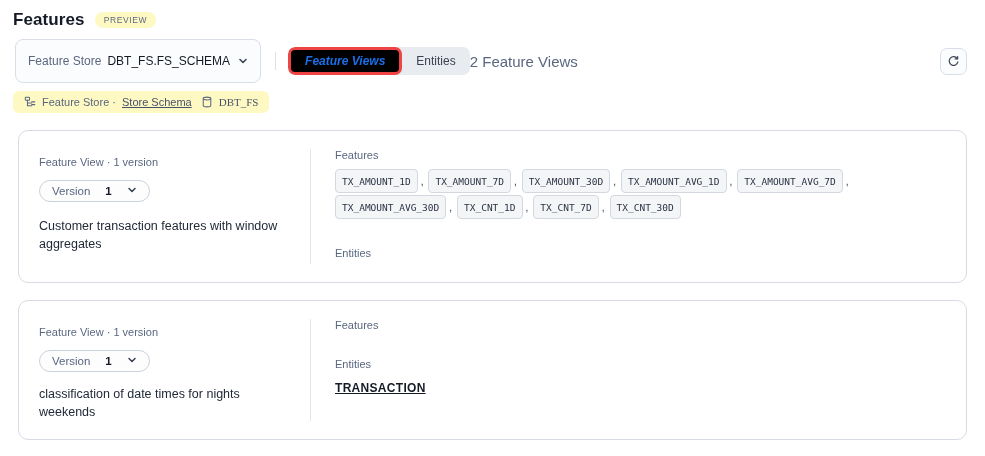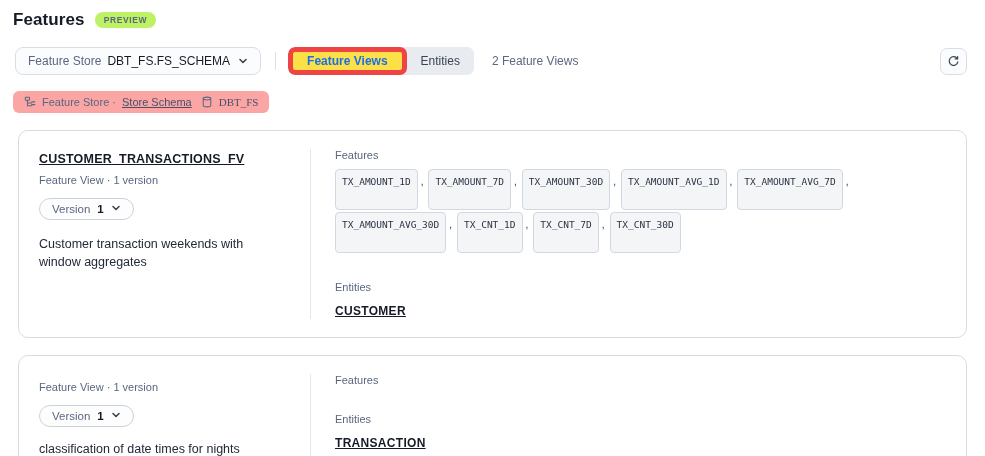--- a/index.html
+++ b/index.html
@@ -2,73 +2,73 @@
 <html><head>
 <meta charset="utf-8">
 <style>
   * { margin: 0; padding: 0; box-sizing: border-box; }
   html, body { width: 985px; height: 456px; background: #ffffff; overflow: hidden;
     font-family: "Liberation Sans", sans-serif; color: #1d2433; }
 
   
   .page-header { display: flex; align-items: center; gap: 10px; margin: 10px 0 0 13px; }
   .page-title { font-size: 17px; font-weight: bold; letter-spacing: .1px; color: #151b26; }
-  .preview-badge { background: #bef264; color: #5a6780; font-size: 8.5px; font-weight: bold;
+  .preview-badge { background: #fef9c3; color: #5a6780; font-size: 8.5px; font-weight: normal;
     letter-spacing: .6px; padding: 3px 9px; border-radius: 10px; }
 
   
   .toolbar { display: flex; align-items: center; margin: 17px 18px 0 15px; height: 28px; }
-  .fs-select { display: inline-flex; align-items: center; gap: 6px; height: 28px;
+  .fs-select { display: inline-flex; align-items: center; gap: 6px; height: 44px;
     padding: 0 12px; background: #fbfcfd; border: 1px solid #d9dee6; border-radius: 8px;
     font-size: 12px; cursor: pointer; }
   .fs-select .lbl { color: #5a6780; }
   .fs-select .val { font-weight: normal; color: #151b26; }
   .fs-select .chev { color: #3c4556; display: flex; margin-left: 2px; }
   .vdivider { width: 1px; height: 18px; background: #dcе1e8; background: #dce1e8; margin: 0 12px 0 14px; }
 
   .segmented { display: inline-flex; background: #e8ebef; border-radius: 7px; padding: 0; overflow: hidden; }
   .seg-tab { height: 28px; display: inline-flex; align-items: center; padding: 0 14px;
     font-size: 12px; color: #3a4354; cursor: pointer; border-radius: 7px; }
-  .seg-tab.active { background: #fde047; color: #1a6fe8; font-weight: bold;
-    border: 5px solid #ef4444; }
-  .count-text { font-size: 12px; color: #5a6780; margin-left: 18px; }
+  .seg-tab.active { background: #000000; color: #1a6fe8; font-weight: bold;
+    border: 3px solid #ef4444; font-style: italic; }
+  .count-text { font-size: 15px; color: #5a6780; margin-left: 0; }
   .toolbar-spacer { flex: 1; }
   .refresh-btn { width: 27px; height: 27px; display: inline-flex; align-items: center; justify-content: center;
     background: #fbfcfd; border: 1px solid #d9dee6; border-radius: 7px; color: #3c4556; cursor: pointer; }
 
   
   .breadcrumb { display: inline-flex; align-items: center; gap: 6px; margin: 16px 0 0 13px;
-    background: #fca5a5; border-radius: 6px; padding: 5px 11px; font-size: 11px; color: #5a6780; }
+    background: #fef9c3; border-radius: 6px; padding: 5px 11px; font-size: 11px; color: #5a6780; }
   .breadcrumb .icon { display: flex; color: #5a6780; }
   .crumb-link { color: #46516a; text-decoration: underline; cursor: pointer; }
   .crumb-db { color: #46516a; font-family: Liberation Serif, serif; }
 
   
   .cards { display: flex; flex-direction: column; gap: 17px; margin: 17px 18px 0 18px; }
   .card { background: #ffffff; border: 1px solid #d7dce4; border-radius: 10px;
     display: flex; padding: 18px 0; }
   .card-left { width: 292px; padding: 0 20px; border-right: 1px solid #e3e7ed; flex-shrink: 0; }
   .card-right { flex: 1; padding: 0 20px 0 24px; }
 
   .fv-title { font-size: 12.5px; font-weight: bold; color: #151b26; text-decoration: underline;
     letter-spacing: .2px; cursor: pointer; display: inline-block; }
   .fv-meta { font-size: 11px; color: #5a6780; margin-top: 7px; }
-  .version-pill { display: inline-flex; align-items: flex-start; gap: 7px; margin-top: 12px;
+  .version-pill { display: inline-flex; align-items: flex-start; gap: 15px; margin-top: 12px;
     border: 1px solid #ccd2dc; border-radius: 14px; padding: 4px 12px; font-size: 11.5px;
     background: #fdfdfe; cursor: pointer; }
   .version-pill .vlbl { color: #5a6780; }
   .version-pill .vval { font-weight: bold; color: #151b26; }
   .version-pill .chev { color: #3c4556; display: flex; }
   .fv-desc { font-size: 12.5px; color: #222a38; margin-top: 15px; line-height: 1.45; max-width: 248px; }
 
   .section-label { font-size: 11px; color: #5a6780; }
   .chips { margin-top: 7px; line-height: 20px; max-width: 625px; }
   .chip { display: inline-block; font-family: "DejaVu Sans Mono", monospace; font-size: 9.5px;
     color: #2b3344; background: #f3f5f7; border: 1px solid #d3d8e0; border-radius: 4px;
-    padding: 2px 6px 17px; margin: 1px 0; }
+    padding: 2px 6px 0; margin: 1px 0; }
   .chip-sep { font-size: 10px; color: #2b3344; margin: 0 5px 0 3px; }
   .entities-block { margin-top: 27px; }
   .entity-links { margin-top: 8px; }
   .entity-link { font-size: 12px; font-weight: bold; color: #151b26; text-decoration: underline;
     letter-spacing: .3px; cursor: pointer; display: inline-block; margin-right: 14px; }
 </style>
 </head>
 <body>
 
 
@@ -125,39 +125,37 @@
     </svg>
   </span>
   <span class="crumb-db">DBT_FS</span>
 </div>
 
 
 <div class="cards">
 
   <div class="card" style="min-height:153px;">
     <div class="card-left">
-      <a class="fv-title">CUSTOMER_TRANSACTIONS_FV</a>
       <div class="fv-meta">Feature View · 1 version</div>
       <div class="version-pill">
         <span class="vlbl">Version</span>
         <span class="vval">1</span>
         <span class="chev">
           <svg width="10" height="10" viewBox="0 0 10 10">
               <path d="M2 3.5 L5 6.5 L8 3.5" stroke="currentColor" stroke-width="1.6" fill="none" stroke-linecap="round" stroke-linejoin="round"></path>
             </svg>
         </span>
       </div>
-      <div class="fv-desc">Customer transaction weekends with window aggregates</div>
+      <div class="fv-desc">Customer transaction features with window aggregates</div>
     </div>
     <div class="card-right">
       <div class="section-label">Features</div>
       <div class="chips"><span class="chip">TX_AMOUNT_1D</span><span class="chip-sep">,</span><span class="chip">TX_AMOUNT_7D</span><span class="chip-sep">,</span><span class="chip">TX_AMOUNT_30D</span><span class="chip-sep">,</span><span class="chip">TX_AMOUNT_AVG_1D</span><span class="chip-sep">,</span><span class="chip">TX_AMOUNT_AVG_7D</span><span class="chip-sep">,</span><span class="chip">TX_AMOUNT_AVG_30D</span><span class="chip-sep">,</span><span class="chip">TX_CNT_1D</span><span class="chip-sep">,</span><span class="chip">TX_CNT_7D</span><span class="chip-sep">,</span><span class="chip">TX_CNT_30D</span></div>
       <div class="entities-block">
         <div class="section-label">Entities</div>
-        <div class="entity-links"><a class="entity-link">CUSTOMER</a></div>
       </div>
     </div>
   </div>
 
   <div class="card" style="min-height:130px;">
     <div class="card-left">
       <div class="fv-meta">Feature View · 1 version</div>
       <div class="version-pill">
         <span class="vlbl">Version</span>
         <span class="vval">1</span>

